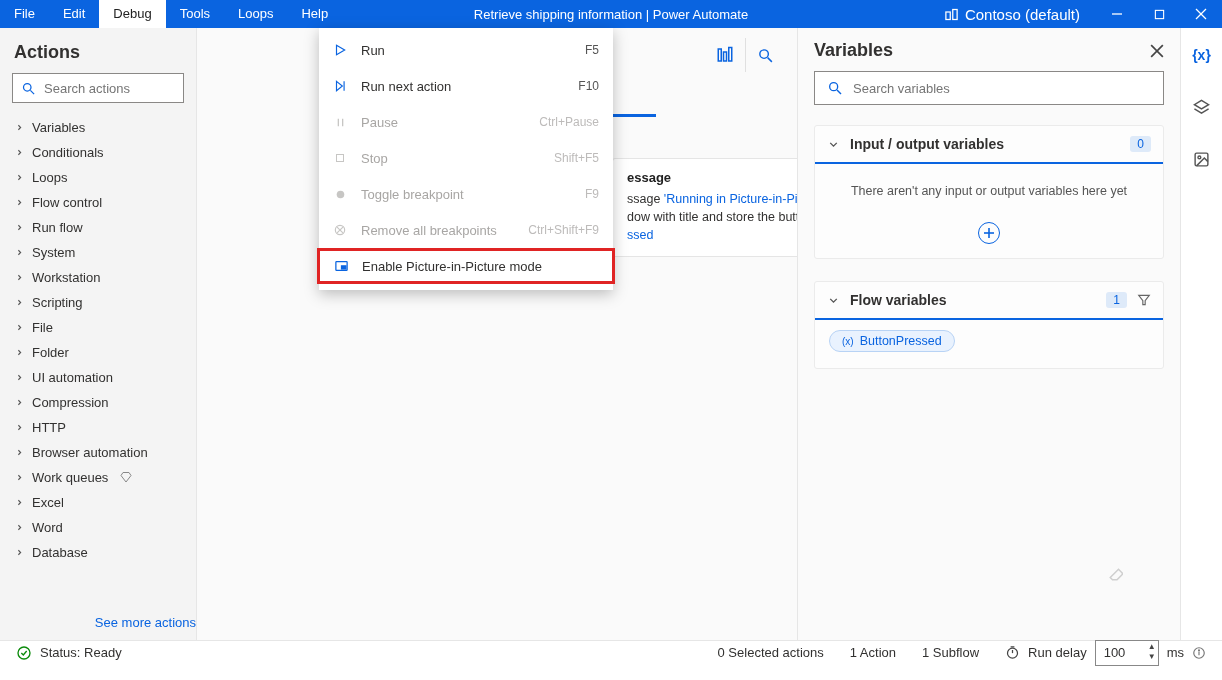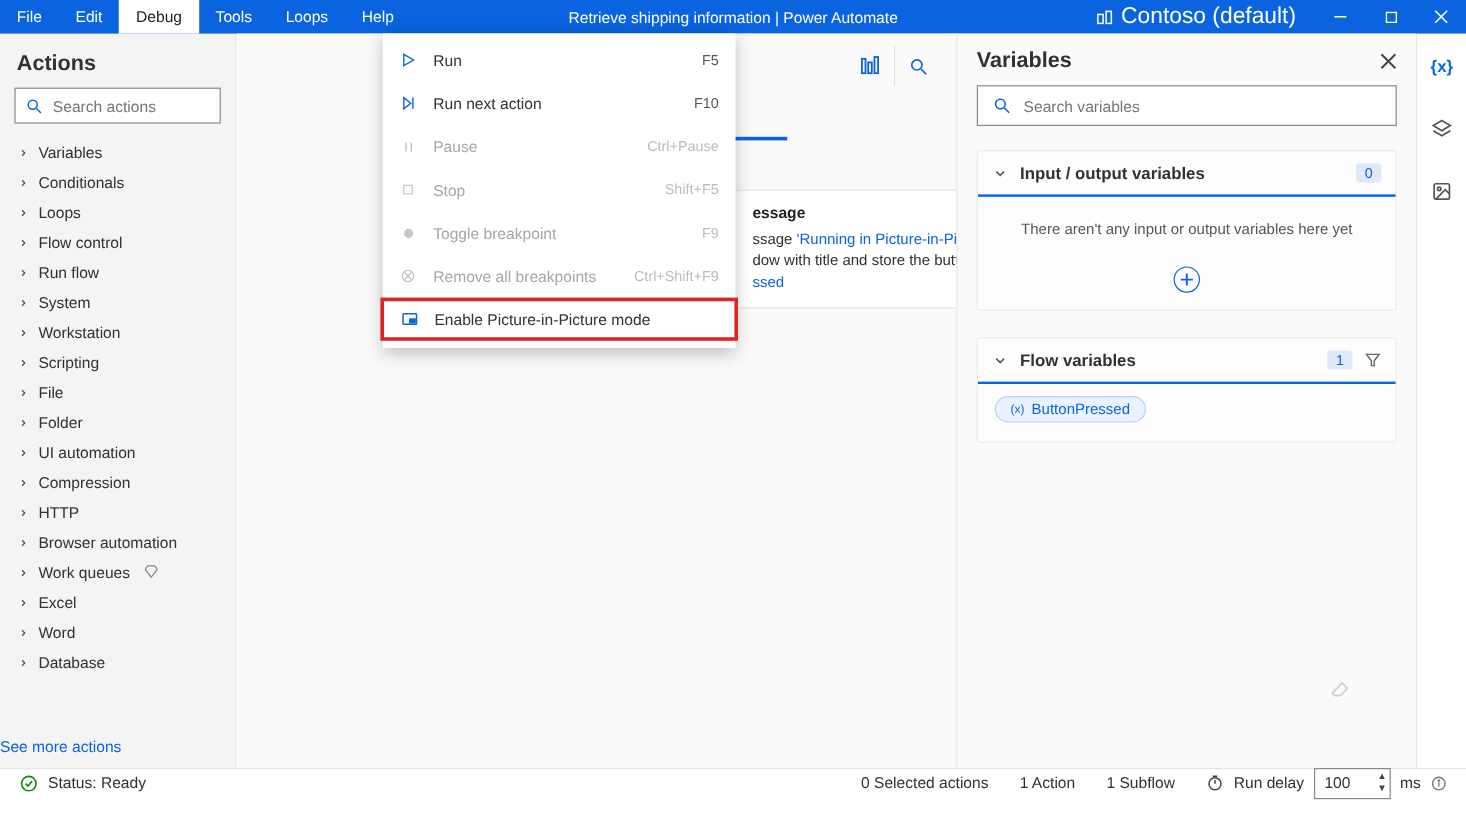--- a/index.html
+++ b/index.html
@@ -3,37 +3,37 @@
 <meta charset="utf-8">
 <style>
   * { margin: 0; padding: 0; box-sizing: border-box; font-family: "Segoe UI", Arial, sans-serif; }
   html, body { width: 1222px; height: 680px; overflow: hidden; background:#fff; color:#323130; }
   .titlebar { background:#0a64e0; height:28px; display:flex; align-items:center; color:#fff; font-size:13px; position:relative; }
   .menu { display:flex; gap:0; }
   .menu-item { padding:0 14px; line-height:28px; cursor:pointer; }
   .menu-item.active { background:#fff; color:#222; }
   .app-title { position:absolute; left:50%; transform:translateX(-50%); font-size:13px;text-align:right; }
   .win-controls { position:absolute; right:0; top:0; display:flex; align-items:center; height:28px;}
-  .tenant { display:flex; align-items:center; gap:6px; margin-right:16px; font-size:19px;}
+  .tenant { display:flex; align-items:center; gap:6px; margin-right:16px; font-size:15px;}
   .winbtn { width:42px; height:28px; display:flex; align-items:center; justify-content:center; cursor:pointer;}
   .winbtn svg { stroke:#fff; }
 
   .body { display:flex; height:612px; }
 
   
   .actions-panel { width:197px; background:#f4f4f4; border-right:1px solid #e6e6e6; display:flex; flex-direction:column;}
   .panel-title { font-size:18px; font-weight:600; padding:14px 14px 10px 14px; }
   .search-box { margin:0 12px 10px 12px; height:30px; border:1px solid #8a8886; background:#fff; display:flex; align-items:center; padding:0 8px; gap:8px;justify-content:space-between;}
   .search-box input { border:none; outline:none; font-size:13px; width:100%; background:transparent;}
   .search-box svg { flex-shrink:0; }
   .action-tree { flex:1; overflow:visible; font-size:13px; padding-top:2px;}
   .tree-item { display:flex; align-items:center; padding:5px 6px 5px 14px; gap:8px; cursor:pointer;}
   .tree-item .chev { width:10px; display:flex; justify-content:center; color:#555;}
   .tree-item .diamond { color:#888; font-size:11px; margin-left:4px;}
-  .see-more { text-align:left; color:#0a64e0; font-size:13px; padding:10px 0; cursor:pointer;}
+  .see-more { text-align:right; color:#0a64e0; font-size:13px; padding:10px 0; cursor:pointer;}
 
   
   .canvas-wrap { flex:1; position:relative; background:#fafafa;}
   .canvas-toolbar { position:absolute; top:10px; right:12px; display:flex; gap:0; align-items:center;}
   .tool-btn { width:40px; height:34px; display:flex; align-items:center; justify-content:center; border-left:1px solid #e0e0e0; cursor:pointer;}
   .tool-btn:first-child { border-left:none;}
   .tabline { position:absolute; left:415px; top:86px; width:44px; height:3px; background:#0a64e0;}
 
   .flow-card { position:absolute; left:415px; top:130px; width:370px; background:#fff; border:1px solid #e5e5e5; border-radius:3px; padding:10px 14px 12px 14px; font-size:12.5px; line-height:1.45;}
   .flow-card .ct { font-weight:600; font-size:13px; color:#222; margin-bottom:2px;}

